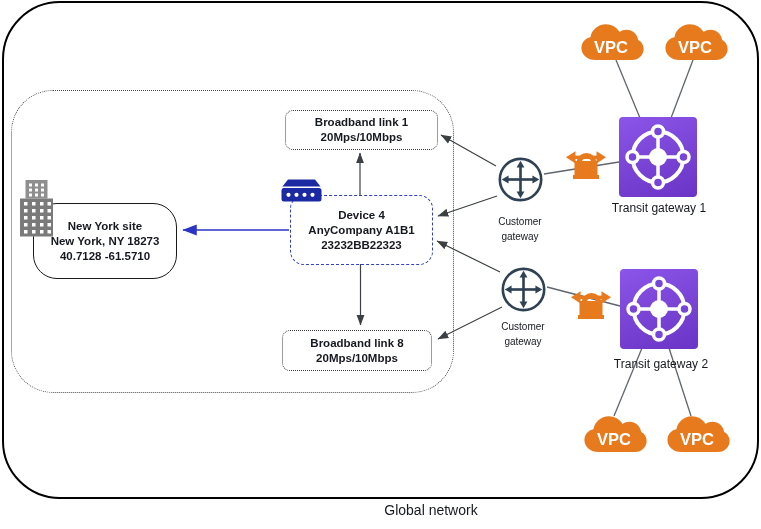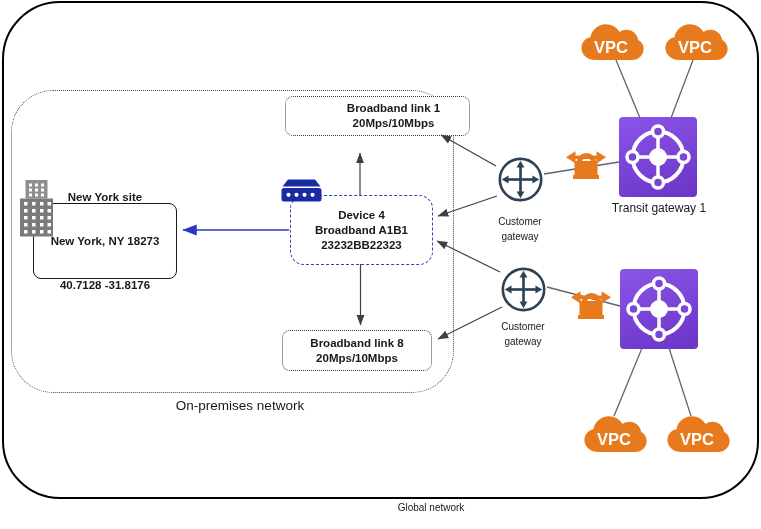--- a/index.html
+++ b/index.html
@@ -7,29 +7,29 @@
     position:relative;width:761px;height:529px;background:#fff;overflow:hidden;
     font-family:"Liberation Sans","DejaVu Sans",sans-serif;color:#16191f;
   }
   .abs{position:absolute;}
   
   .outer-boundary{left:2px;top:1px;width:753px;height:494px;border:2px solid #000;border-radius:58px;}
   .onprem-boundary{left:11px;top:90px;width:441px;height:301px;border:1.5px dotted #4a4a4a;border-radius:42px;}
   
   .nodebox{display:flex;flex-direction:column;justify-content:center;align-items:center;
            text-align:center;font-size:11.5px;line-height:15px;font-weight:600;background:#fff;}
-  .ny-box{left:33px;top:203px;width:142px;height:74px;border:1.5px solid #1a1a1a;border-radius:8px;gap:29px;}
+  .ny-box{left:33px;top:203px;width:142px;height:74px;border:1.5px solid #1a1a1a;border-radius:24px;}
   .device-box{left:290px;top:195px;width:141px;height:68px;border:1.5px dashed #3240C8;border-radius:14px;}
   .bb-box{border:1.4px dotted #3a3a3a;border-radius:8px;}
-  .bb1-box{left:285px;top:96px;width:151px;height:38px;padding-left:32px;}
+  .bb1-box{left:285px;top:110px;width:151px;height:38px;}
   .bb2-box{left:282px;top:330px;width:148px;height:39px;}
   
   .lbl{text-align:center;}
   .onprem-label{left:150px;top:398px;width:180px;font-size:13.5px;}
-  .global-label{left:341px;top:502px;width:180px;font-size:10px;}
+  .global-label{left:341px;top:502px;width:180px;font-size:14px;}
   .cg-label{width:104px;font-size:10px;line-height:14.5px;}
   .cg1-label{left:468px;top:215px;}
   .cg2-label{left:471px;top:320px;}
   .tgw-label{width:126px;font-size:12px;}
   .tgw1-label{left:596px;top:201px;}
   .tgw2-label{left:598px;top:357px;}
   
   .tgw-tile{width:78px;height:80px;border-radius:4px;background:linear-gradient(160deg,#8A55E8 0%,#6A34C6 100%);}
   .tgw1-tile{left:619px;top:117px;}
   .tgw2-tile{left:620px;top:269px;}
@@ -41,26 +41,26 @@
 <body>
 
 <div class="canvas">
 
   <div class="abs outer-boundary"></div>
   <div class="abs onprem-boundary"></div>
 
   <div class="abs nodebox ny-box">
     <span>New York site</span>
     <span>New York, NY 18273</span>
-    <span>40.7128 -31.8176</span>
+    <span>40.7128 -61.5710</span>
   </div>
 
   <div class="abs nodebox device-box">
     <span>Device 4</span>
-    <span>Broadband A1B1</span>
+    <span>AnyCompany A1B1</span>
     <span>23232BB22323</span>
   </div>
 
   <div class="abs nodebox bb-box bb1-box">
     <span>Broadband link 1</span>
     <span>20Mps/10Mbps</span>
   </div>
 
   <div class="abs nodebox bb-box bb2-box">
     <span>Broadband link 8</span>
@@ -246,16 +246,16 @@
 
   <div class="abs lbl cg-label cg1-label">
     <span style="display:block">Customer</span>
     <span style="display:block">gateway</span>
   </div>
   <div class="abs lbl cg-label cg2-label">
     <span style="display:block">Customer</span>
     <span style="display:block">gateway</span>
   </div>
   <div class="abs lbl tgw-label tgw1-label">Transit gateway 1</div>
-  <div class="abs lbl onprem-label">On-premises network</div>
+  <div class="abs lbl tgw-label tgw2-label">Transit gateway 2</div>
   <div class="abs lbl global-label">Global network</div>
 
 </div>
 
 </body></html>

